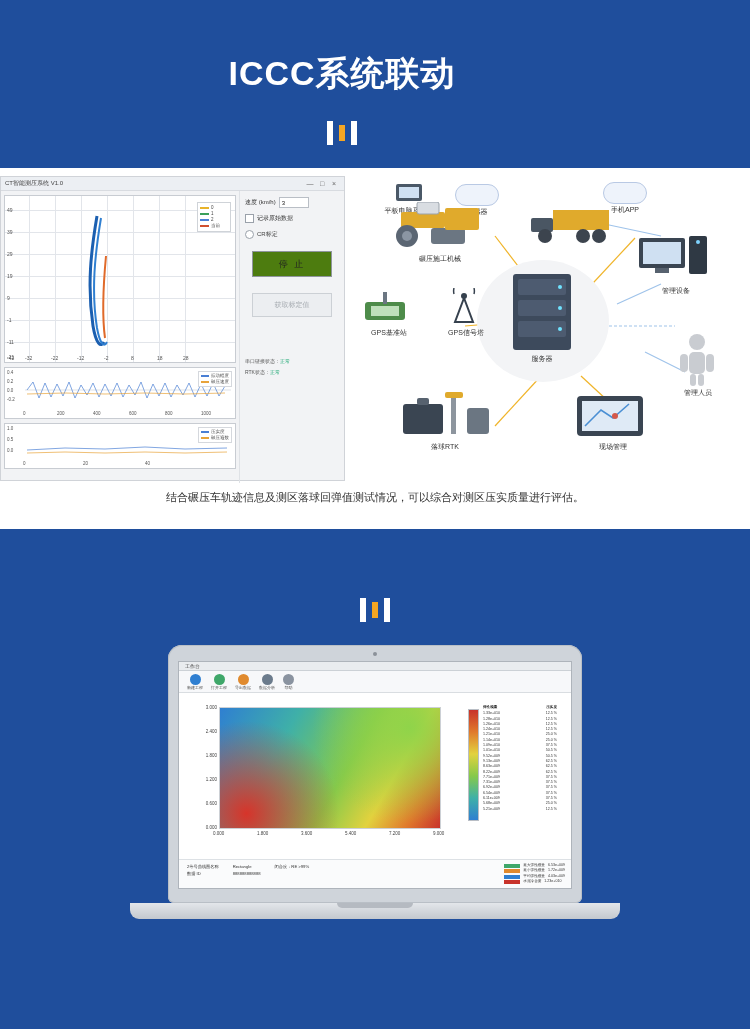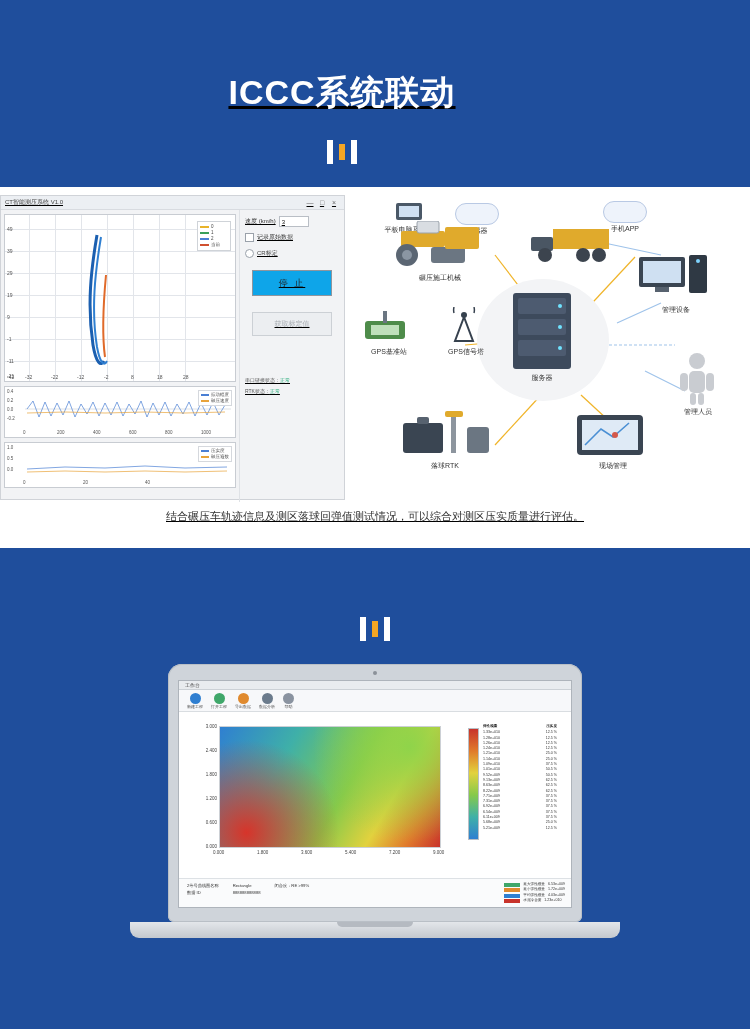--- a/index.html
+++ b/index.html
@@ -5,21 +5,21 @@
   html,body{margin:0;padding:0;}
   body{
     width:750px;height:1029px;
     background:#1f4e9c;
     font-family:"Liberation Sans","DejaVu Sans",sans-serif;
     overflow:hidden;
   }
   .page{position:relative;width:750px;height:1029px;background:#1f4e9c;}
 
   
-  .sec1{position:relative;width:684px;padding-top:71px;box-sizing:border-box;text-decoration:underline;}
+  .sec1{position:relative;width:684px;padding-top:52px;box-sizing:border-box;}
   .title-main{
     text-align:center;color:#ffffff;font-size:34px;font-weight:bold;
     letter-spacing:1px;line-height:42px;
   }
   .divider{
     display:flex;justify-content:center;align-items:center;gap:6px;
     margin-top:26px;margin-bottom:22px;height:26px;
   }
   .divider i{display:block;width:6px;height:24px;background:#ffffff;}
   .divider i.mid{background:#f5a623;height:16px;}
@@ -80,21 +80,21 @@
   .r-row .lbl{color:#333;}
   .r-input{
     width:30px;height:11px;border:1px solid #b9bec5;background:#fff;
     font-size:6px;line-height:11px;padding-left:2px;box-sizing:border-box;color:#222;
   }
   .chk{display:flex;align-items:center;gap:3px;font-size:6px;margin-bottom:7px;color:#333;}
   .chk .bx{width:7px;height:7px;border:1px solid #9aa1aa;background:#fff;display:inline-block;}
   .radio{display:flex;align-items:center;gap:3px;font-size:6px;margin-bottom:12px;color:#444;}
   .radio .rd{width:7px;height:7px;border:1px solid #9aa1aa;border-radius:50%;background:#fff;}
   .btn-stop{
-    width:78px;height:24px;border:1px solid #8f959d;background:#0ea5e9;
+    width:78px;height:24px;border:1px solid #8f959d;background:#4d7c0f;
     display:flex;align-items:center;justify-content:center;
     font-size:9px;color:#222;letter-spacing:2px;margin:6px auto 16px auto;
   }
   .btn-dim{
     width:78px;height:22px;border:1px solid #ccd0d5;background:#eceef1;
     display:flex;align-items:center;justify-content:center;
     font-size:7px;color:#a7acb2;margin:0 auto 10px auto;
   }
   .status-line{font-size:5px;color:#555;margin-top:40px;line-height:9px;}
   .status-line b{color:#2a7;font-weight:normal;}

